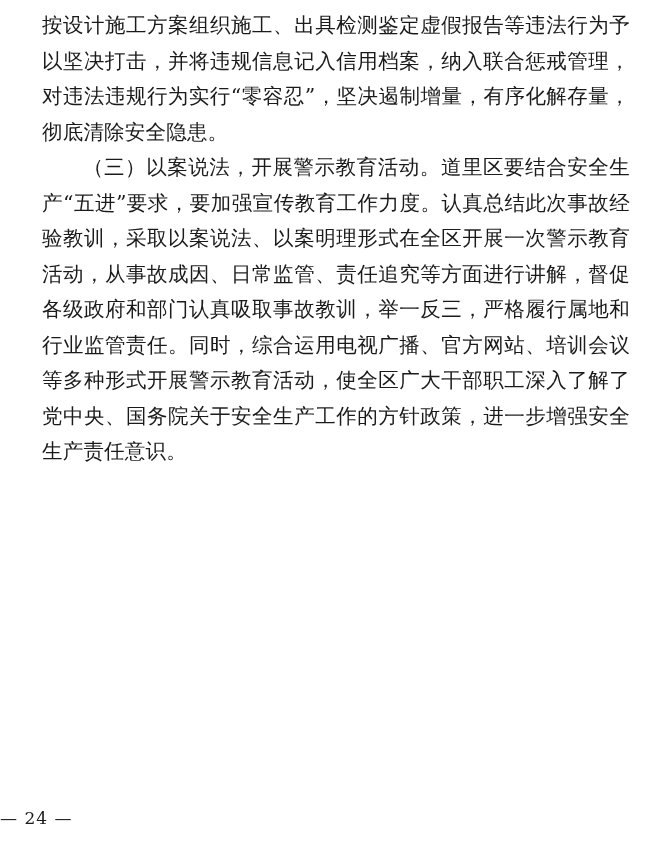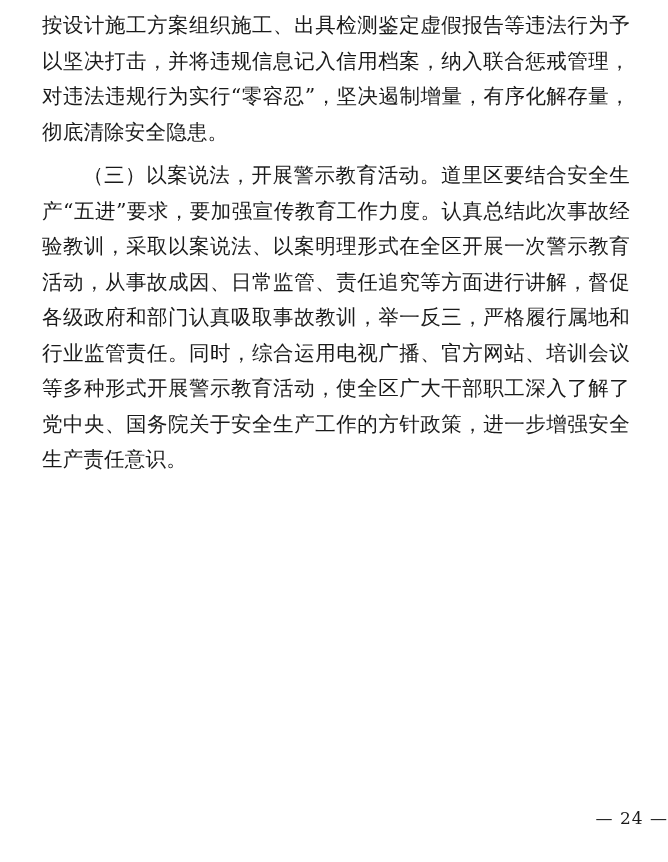--- a/index.html
+++ b/index.html
@@ -34,31 +34,31 @@
     font-size: 20.5px;
     line-height: 35.5px;
     letter-spacing: 0.2px;
     text-align: justify;
     text-justify: inter-ideograph;
     margin: 0 0 0 0;
     white-space: pre-wrap;
     word-break: break-all;
   }
   .para + .para {
-    margin-top: 8px;
+    margin-top: 0px;
   }
   .indent {
     text-indent: 41px;
   }
   .footer {
     position: absolute;
     left: 0;
     bottom: 18px;
     width: 668px;
-    text-align: right;
+    text-align: left;
     font-size: 17px;
     letter-spacing: 1px;
     color: #1a1a1a;
   }
 </style>
 </head>
 <body>
 
 <div class="page">
 

